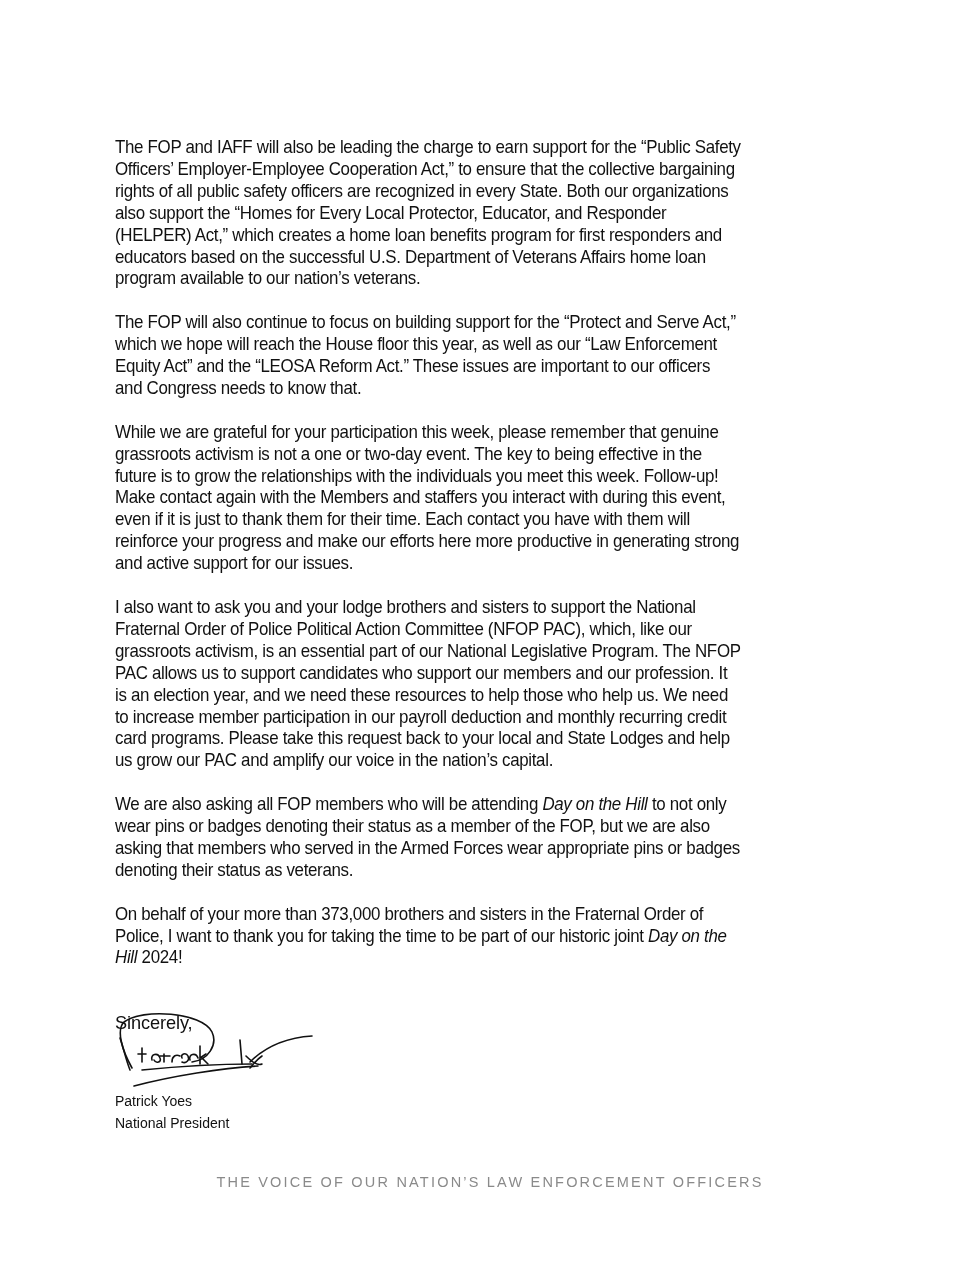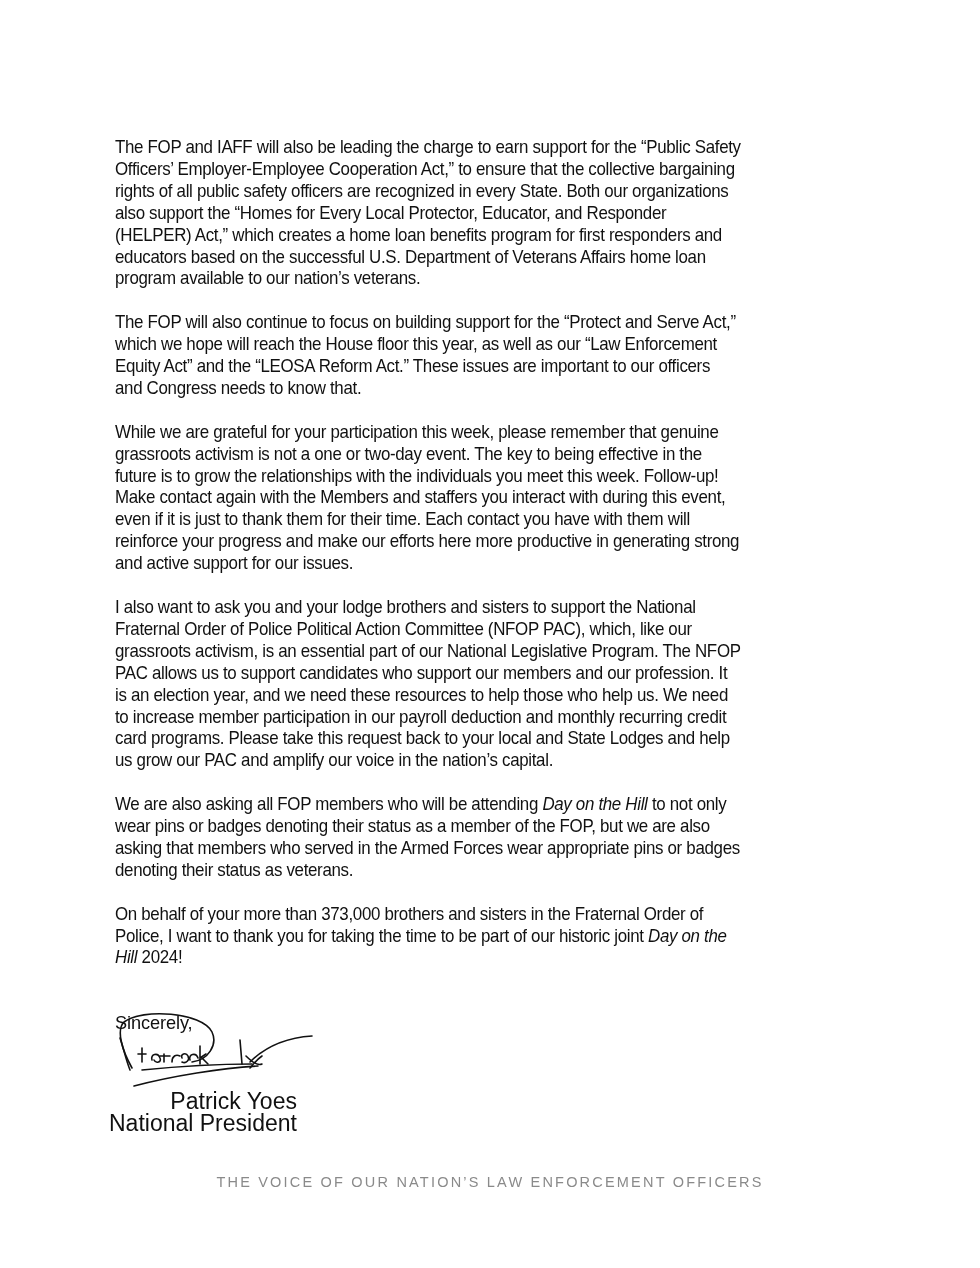--- a/index.html
+++ b/index.html
@@ -44,25 +44,24 @@
     }
     .signature {
       position: absolute;
       left: 112px;
       top: 1010px;
       width: 205px;
       height: 80px;
     }
     .signer {
       position: absolute;
-      left: 109px;
+      left: 115px;
       top: 1090px;
-      font-size: 23px;
+      font-size: 14px;
       line-height: 22px;
-      text-align: right;
     }
     .footer {
       position: absolute;
       left: 0;
       top: 1172px;
       width: 980px;
       text-align: center;
       color: #8a8a8a;
       font-size: 14.5px;
       letter-spacing: 2.2px;

